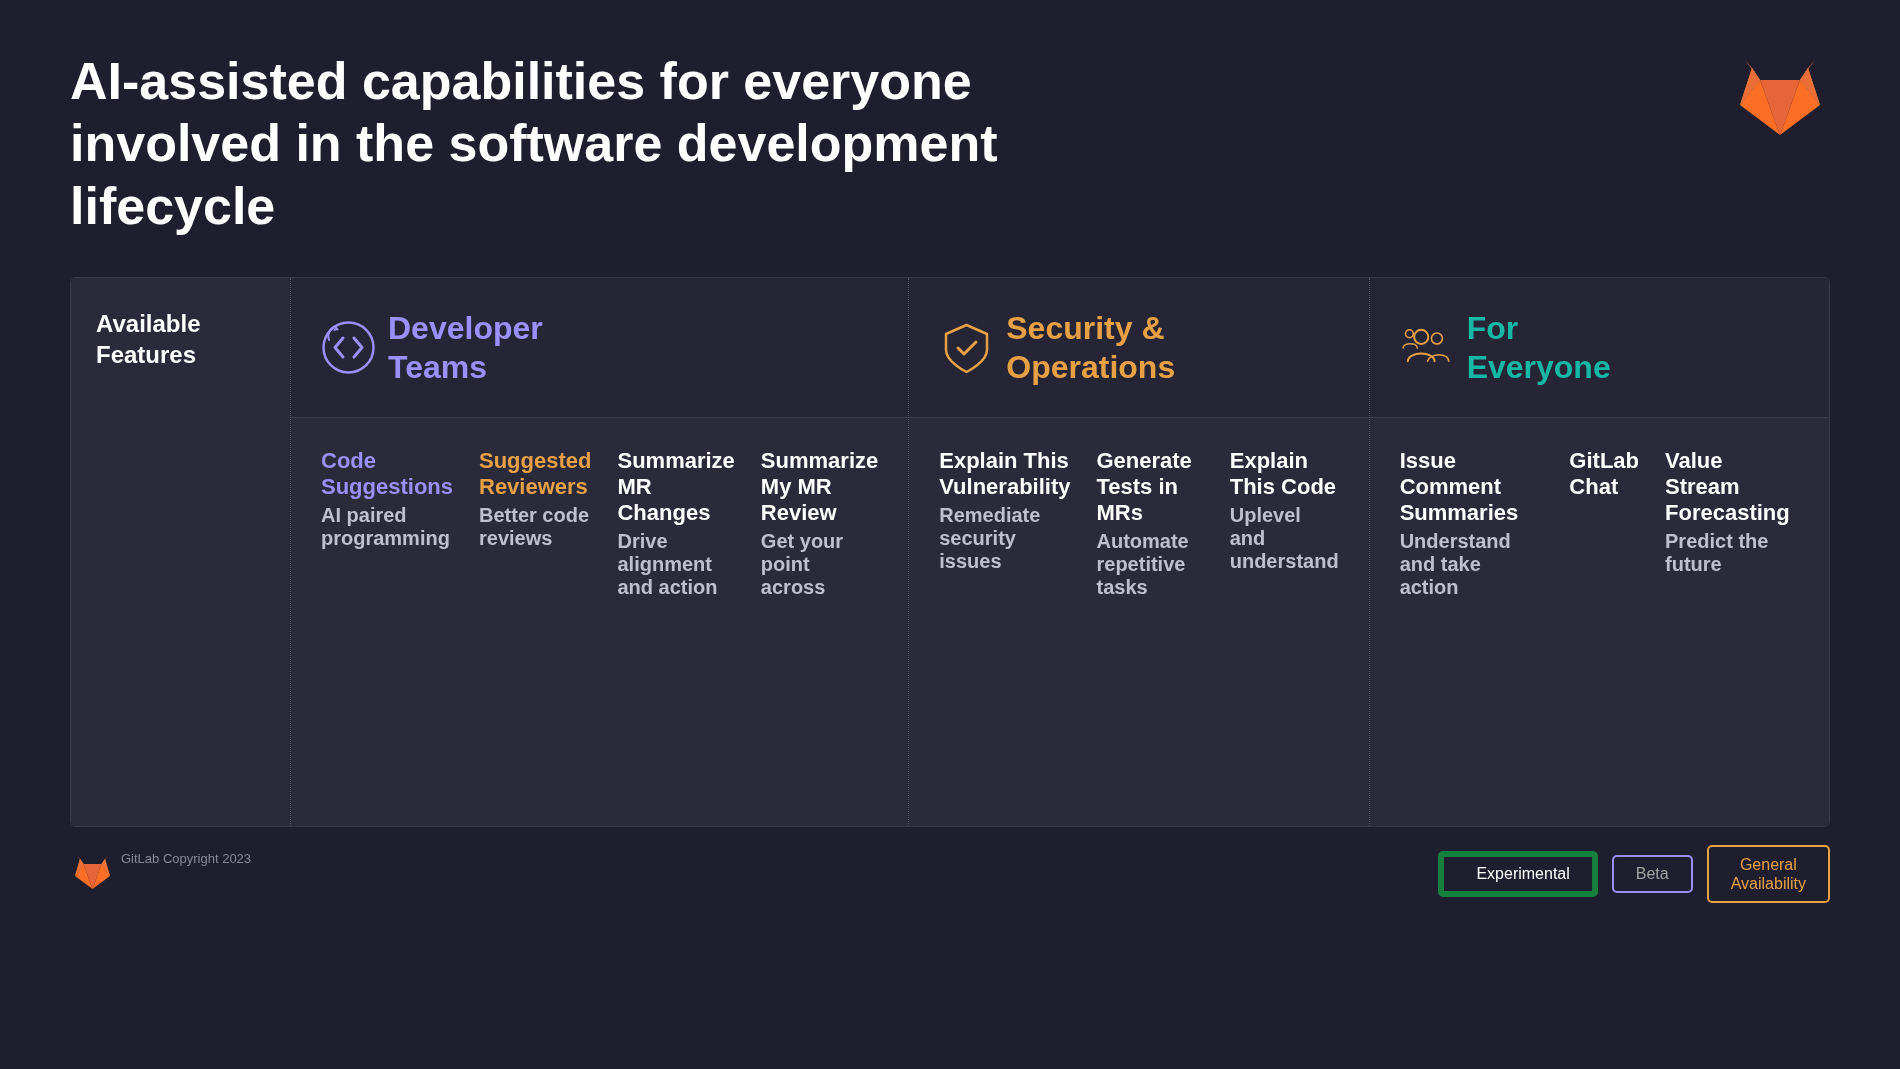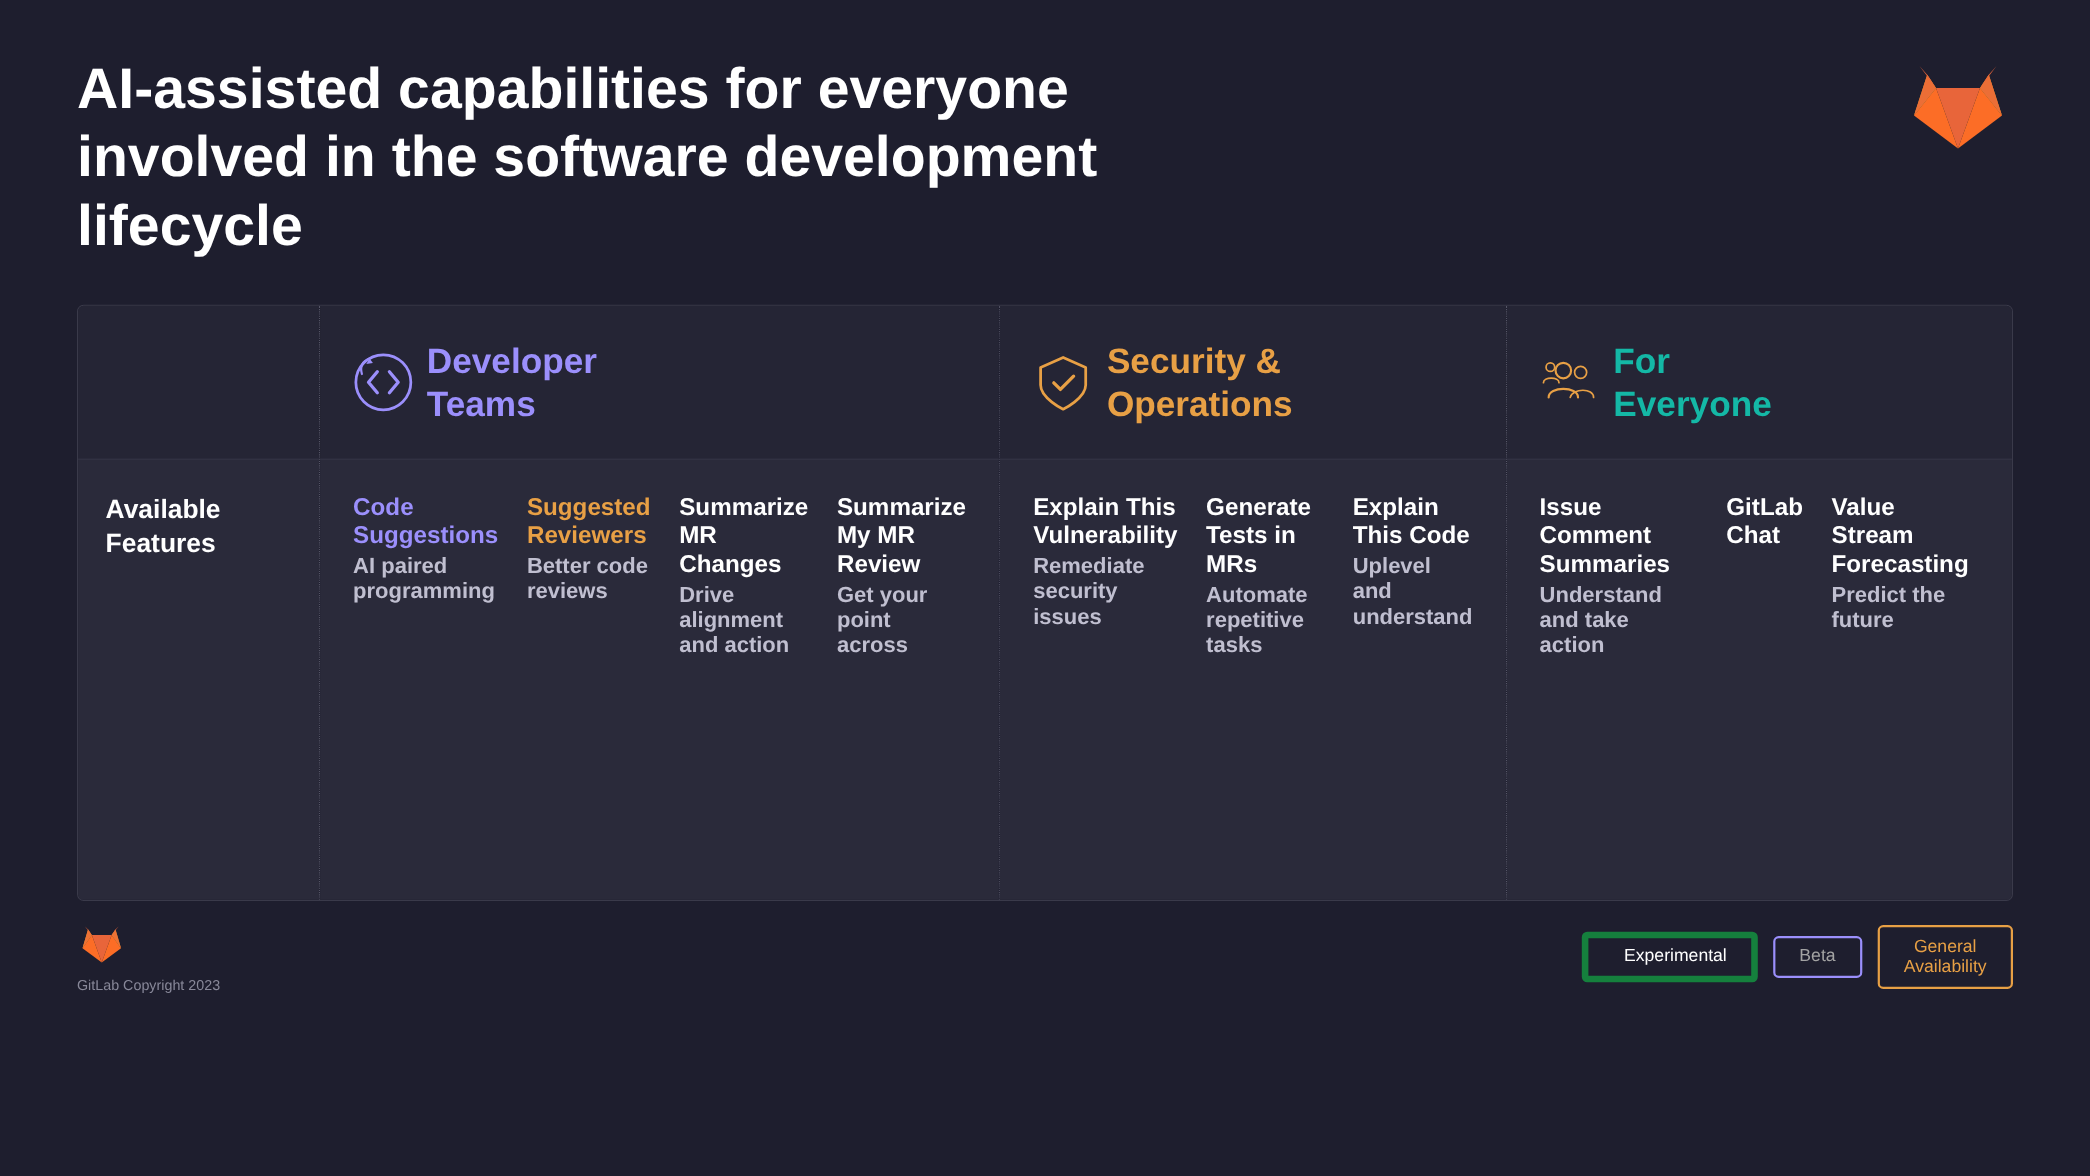--- a/index.html
+++ b/index.html
@@ -52,21 +52,21 @@
       display: flex;
       overflow: hidden;
     }
 
     
     .label-col {
       width: 220px;
       flex-shrink: 0;
       border-right: 1px dotted #555566;
       display: flex;
-      flex-direction: column;
+      flex-direction: row;
     }
 
     .label-col-header {
       height: 140px;
       border-bottom: 1px solid #3a3a4a;
       background-color: #252535;
     }
 
     .label-col-body {
       flex: 1;
@@ -159,21 +159,20 @@
     
     .footer {
       display: flex;
       justify-content: space-between;
       align-items: center;
       padding-top: 18px;
     }
 
     .footer-left {
       display: flex;
-      flex-direction: column;
       align-items: flex-start;
       gap: 6px;
     }
 
     .footer-logo {
       width: 45px;
       height: 45px;
     }
 
     .footer-copyright {

